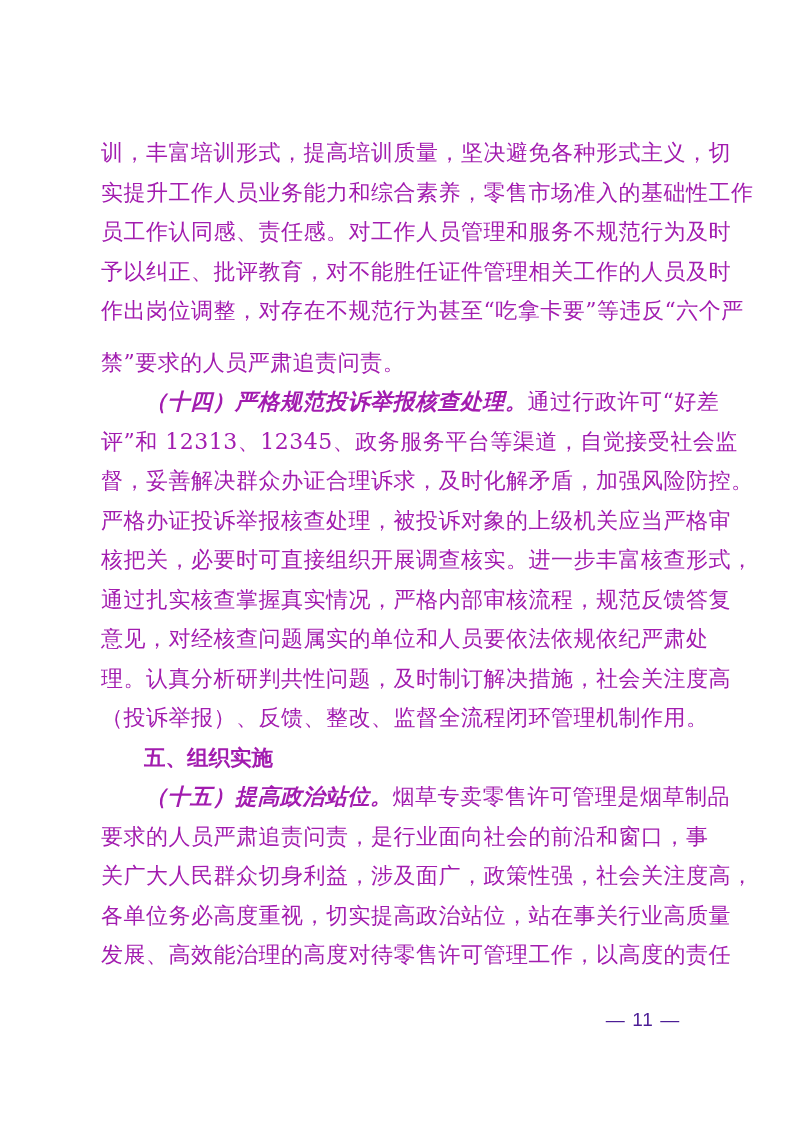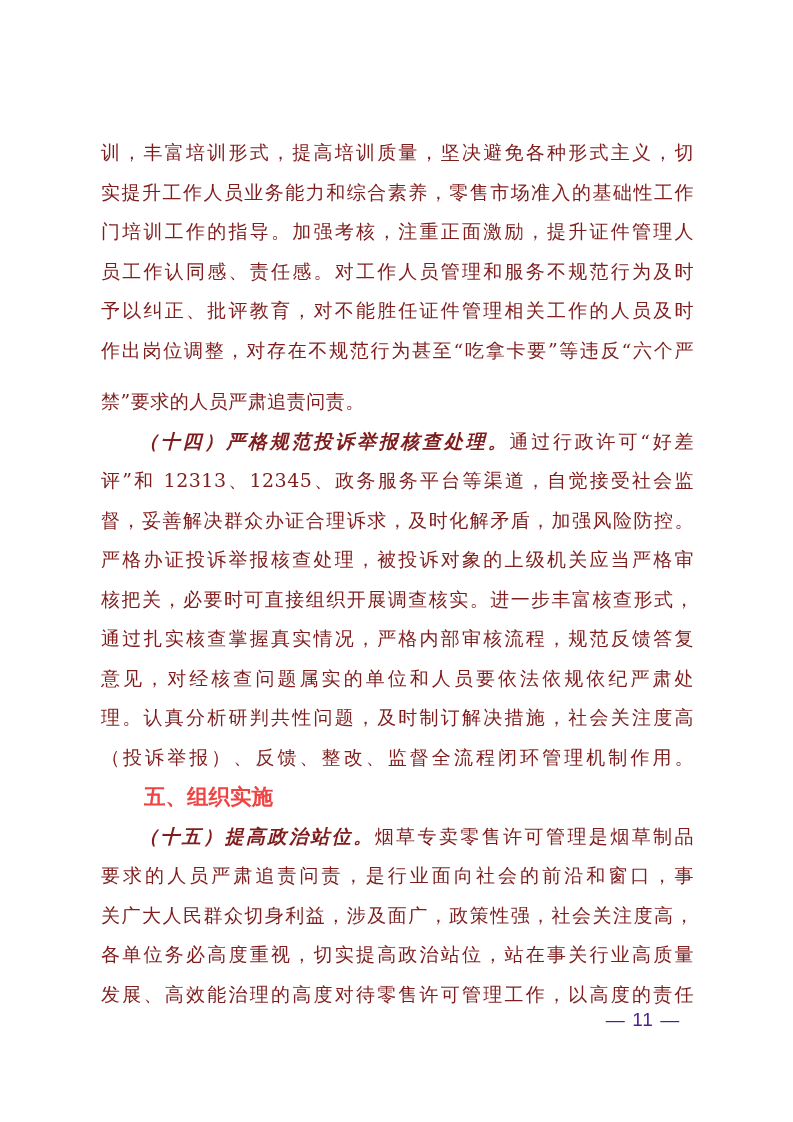--- a/index.html
+++ b/index.html
@@ -18,26 +18,26 @@
   }
   .text-block {
     position: absolute;
     left: 101px;
     top: 133px;
     width: 593px;
   }
   .line {
     height: 39.5px;
     line-height: 39.5px;
-    font-size: 19px;
+    font-size: 22px;
     letter-spacing: 0.5px;
     text-align: justify;
     text-align-last: justify;
     white-space: nowrap;
-    color: #7f1d1d;
+    color: #a21caf;
   }
   .line.para-end {
     text-align: left;
     text-align-last: left;
     margin-top: 12px;
   }
   .line.indent {
     text-indent: 2em;
   }
   .lead {
@@ -46,21 +46,21 @@
   }
   .heading {
     height: 39.5px;
     line-height: 39.5px;
     font-family: "DejaVu Sans", "Liberation Sans", sans-serif;
     font-weight: bold;
     font-size: 21.5px;
     text-indent: 2em;
     text-align: center;
     text-align-last: left;
-    color: #ef4444;
+    color: #a21caf;
   }
   .page-number {
     position: absolute;
     left: 598px;
     top: 1009px;
     width: 90px;
     text-align: center;
     font-size: 19px;
     letter-spacing: 1px;
     color: #4c1d95;
@@ -68,21 +68,20 @@
   }
 </style>
 </head>
 <body>
 
 <div class="page">
   <div class="text-block">
 
     <div class="line">训，丰富培训形式，提高培训质量，坚决避免各种形式主义，切</div>
     <div class="line">实提升工作人员业务能力和综合素养，零售市场准入的基础性工作</div>
-    <div class="line">门培训工作的指导。加强考核，注重正面激励，提升证件管理人</div>
     <div class="line">员工作认同感、责任感。对工作人员管理和服务不规范行为及时</div>
     <div class="line">予以纠正、批评教育，对不能胜任证件管理相关工作的人员及时</div>
     <div class="line">作出岗位调整，对存在不规范行为甚至“吃拿卡要”等违反“六个严</div>
     <div class="line para-end">禁”要求的人员严肃追责问责。</div>
 
     <div class="line indent"><span class="lead">（十四）严格规范投诉举报核查处理。</span><span>通过行政许可“好差</span></div>
     <div class="line">评”和 12313、12345、政务服务平台等渠道，自觉接受社会监</div>
     <div class="line">督，妥善解决群众办证合理诉求，及时化解矛盾，加强风险防控。</div>
     <div class="line">严格办证投诉举报核查处理，被投诉对象的上级机关应当严格审</div>
     <div class="line">核把关，必要时可直接组织开展调查核实。进一步丰富核查形式，</div>

